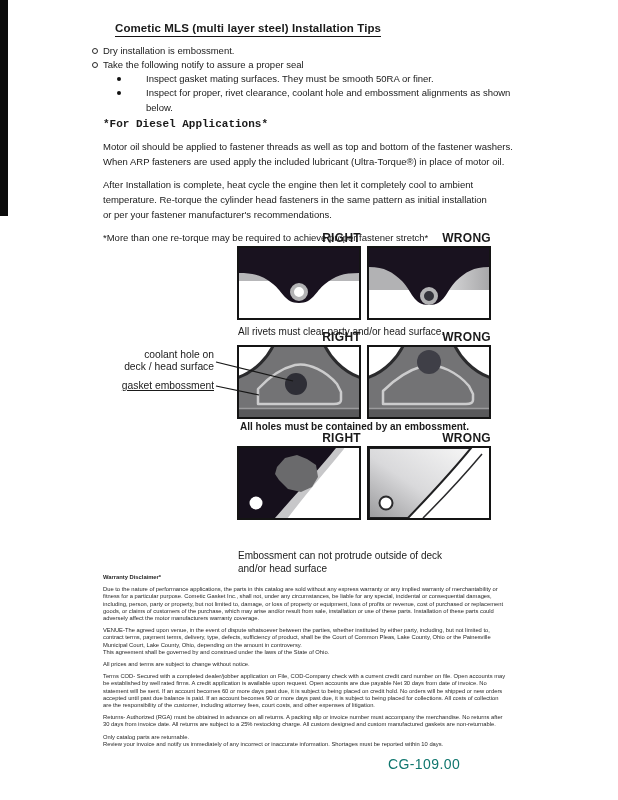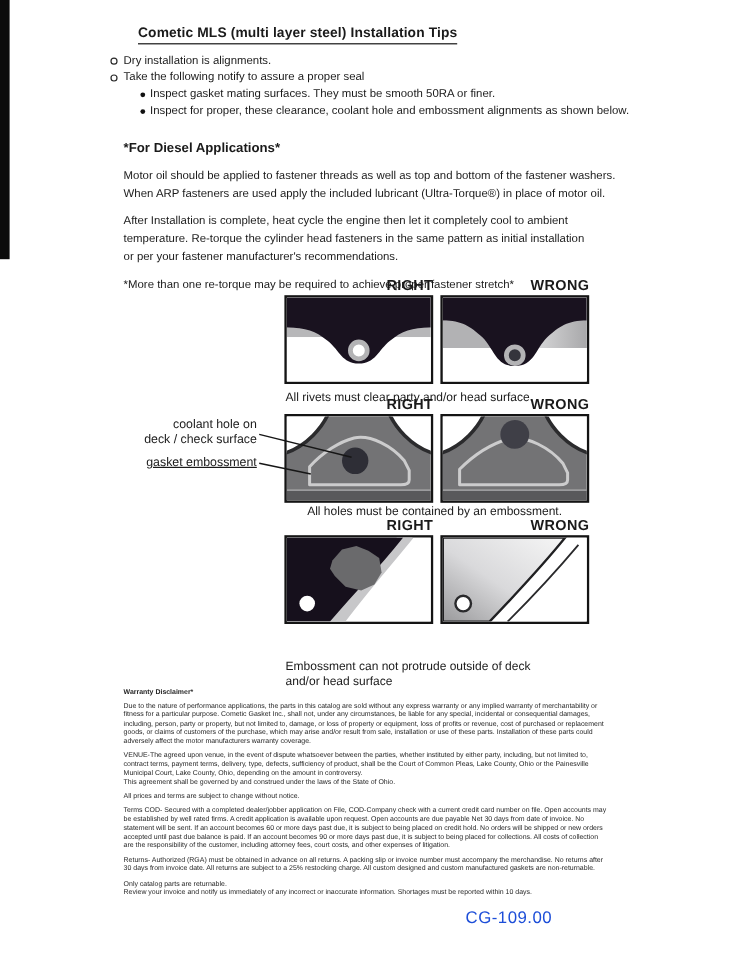--- a/index.html
+++ b/index.html
@@ -6,73 +6,73 @@
   .page{position:relative;width:618px;height:800px;background:#ffffff;overflow:hidden;
         font-family:"Liberation Sans", sans-serif;color:#1a1a1a;}
   .scan-edge{position:absolute;left:0;top:0;width:8px;height:216px;background:#0b0b0b;}
 
   
   .tips{position:absolute;left:92px;top:18px;width:440px;}
   .tips-title{display:inline-block;margin-left:23px;font-size:11.5px;font-weight:bold;
               letter-spacing:.1px;border-bottom:1.5px solid #141414;padding-bottom:1.5px;}
   .blist{margin-top:7px;}
   .brow{display:flex;font-size:9.5px;line-height:14.3px;}
-  .brow.sub{margin-left:25px;}
+  .brow.sub{margin-left:25px;gap:21px;}
   .b-marker{flex:0 0 auto;width:4px;height:4px;border:1px solid #2a2a2a;border-radius:50%;margin:4.5px 5px 0 0;}
   .s-marker{flex:0 0 auto;width:4px;height:4px;background:#111;border-radius:50%;margin:5px 4px 0 0;}
 
   
   .diesel{position:absolute;left:103px;top:117px;width:450px;font-size:9.5px;line-height:15px;}
-  .diesel-h{font-size:11px;font-weight:bold;margin:0 0 7px 0;}
+  .diesel-h{font-size:11px;font-weight:bold;margin:0 0 7px 0;font-family:Liberation Mono, monospace;}
   .diesel p{margin:0 0 8px 0;white-space:pre-line;}
 
   
   .hdr-row{position:absolute;width:254px;display:flex;}
   .hdr-row span{flex:0 0 124px;text-align:right;font-size:12px;font-weight:600;letter-spacing:.3px;}
   .hdr-row span + span{margin-left:6px;}
   .panel-row{position:absolute;display:flex;}
   .panel-row .panel + .panel{margin-left:6px;}
   .panel{display:block;border:2px solid #141414;background:#fff;}
   .cap{position:absolute;font-size:10px;line-height:13px;white-space:pre-line;}
   .side-lbl{position:absolute;left:100px;width:114px;text-align:right;
             font-size:10.3px;line-height:11.5px;white-space:pre-line;}
   .leader-overlay{position:absolute;left:0;top:0;pointer-events:none;}
 
   
   .warranty{position:absolute;left:103px;top:574px;width:460px;font-size:5.8px;line-height:7.2px;color:#272727;}
   .warranty-h{font-weight:bold;margin:0 0 5px 0;}
   .warranty p{margin:0 0 5px 0;white-space:pre-line;}
 
-  .page-code{position:absolute;left:388px;top:756px;font-size:14px;letter-spacing:.4px;color:#1d4ed8;}
+  .page-code{position:absolute;left:388px;top:756px;font-size:14px;letter-spacing:.4px;color:#0f766e;}
 </style>
 </head>
 <body>
 
 <div class="page">
 
   <div class="scan-edge"></div>
 
   <div class="tips">
     <div class="tips-title">Cometic MLS (multi layer steel) Installation Tips</div>
     <div class="blist">
       <div class="brow">
         <span class="b-marker"></span>
-        <span>Dry installation is alignments.</span>
+        <span>Dry installation is embossment.</span>
       </div>
       <div class="brow">
         <span class="b-marker"></span>
         <span>Take the following notify to assure a proper seal</span>
       </div>
       <div class="brow sub">
         <span class="s-marker"></span>
         <span>Inspect gasket mating surfaces.  They must be smooth 50RA or finer.</span>
       </div>
       <div class="brow sub">
         <span class="s-marker"></span>
-        <span>Inspect for proper, these clearance, coolant hole and embossment alignments as shown below.</span>
+        <span>Inspect for proper, rivet clearance, coolant hole and embossment alignments as shown below.</span>
       </div>
     </div>
   </div>
 
   <div class="diesel">
     <div class="diesel-h">*For Diesel Applications*</div>
     <p>Motor oil should be applied to fastener threads as well as top and bottom of the fastener washers.
 When ARP fasteners are used apply the included lubricant (Ultra-Torque®) in place of motor oil.</p>
     <p>After Installation is complete, heat cycle the engine then let it completely cool to ambient
 temperature. Re-torque the cylinder head fasteners in the same pattern as initial installation
@@ -126,23 +126,23 @@
     <svg class="panel" width="120" height="70" viewBox="0 0 120 70">
       <rect width="120" height="70" fill="#737375"></rect>
       <circle cx="-22" cy="-28" r="62" fill="#ffffff" stroke="#2b2b2d" stroke-width="3"></circle>
       <circle cx="142" cy="-28" r="62" fill="#ffffff" stroke="#2b2b2d" stroke-width="3"></circle>
       <rect y="62" width="120" height="8" fill="#59595b"></rect>
       <line x1="0" y1="61.5" x2="120" y2="61.5" stroke="#9b9b9d" stroke-width="1.5"></line>
       <path d="M14,57 L14,44 C26,32 40,23 54,19 C70,15 90,27 100,39 L104,47 L104,53 C104,56 101,57 97,57 Z" fill="none" stroke="#cccccd" stroke-width="2.5" stroke-linejoin="round"></path>
       <circle cx="60" cy="15" r="12" fill="#3f3f47"></circle>
     </svg>
   </div>
-  <div class="cap" style="left:256px;top:420px;">All holes must be contained by an embossment.</div>
+  <div class="cap" style="left:240px;top:420px;font-weight:bold;">All holes must be contained by an embossment.</div>
   <div class="side-lbl" style="top:349px;">coolant hole on
-deck / check surface</div>
+deck / head surface</div>
   <div class="side-lbl" style="top:380px;text-decoration:underline;">gasket embossment</div>
   <svg class="leader-overlay" width="618" height="800">
     <line x1="216" y1="362" x2="293" y2="381" stroke="#161616" stroke-width="1.2"></line>
     <line x1="216" y1="386" x2="259" y2="395" stroke="#161616" stroke-width="1.2"></line>
   </svg>
 
   <div class="hdr-row" style="left:237px;top:431px;">
     <span>RIGHT</span>
     <span>WRONG</span>
   </div>

